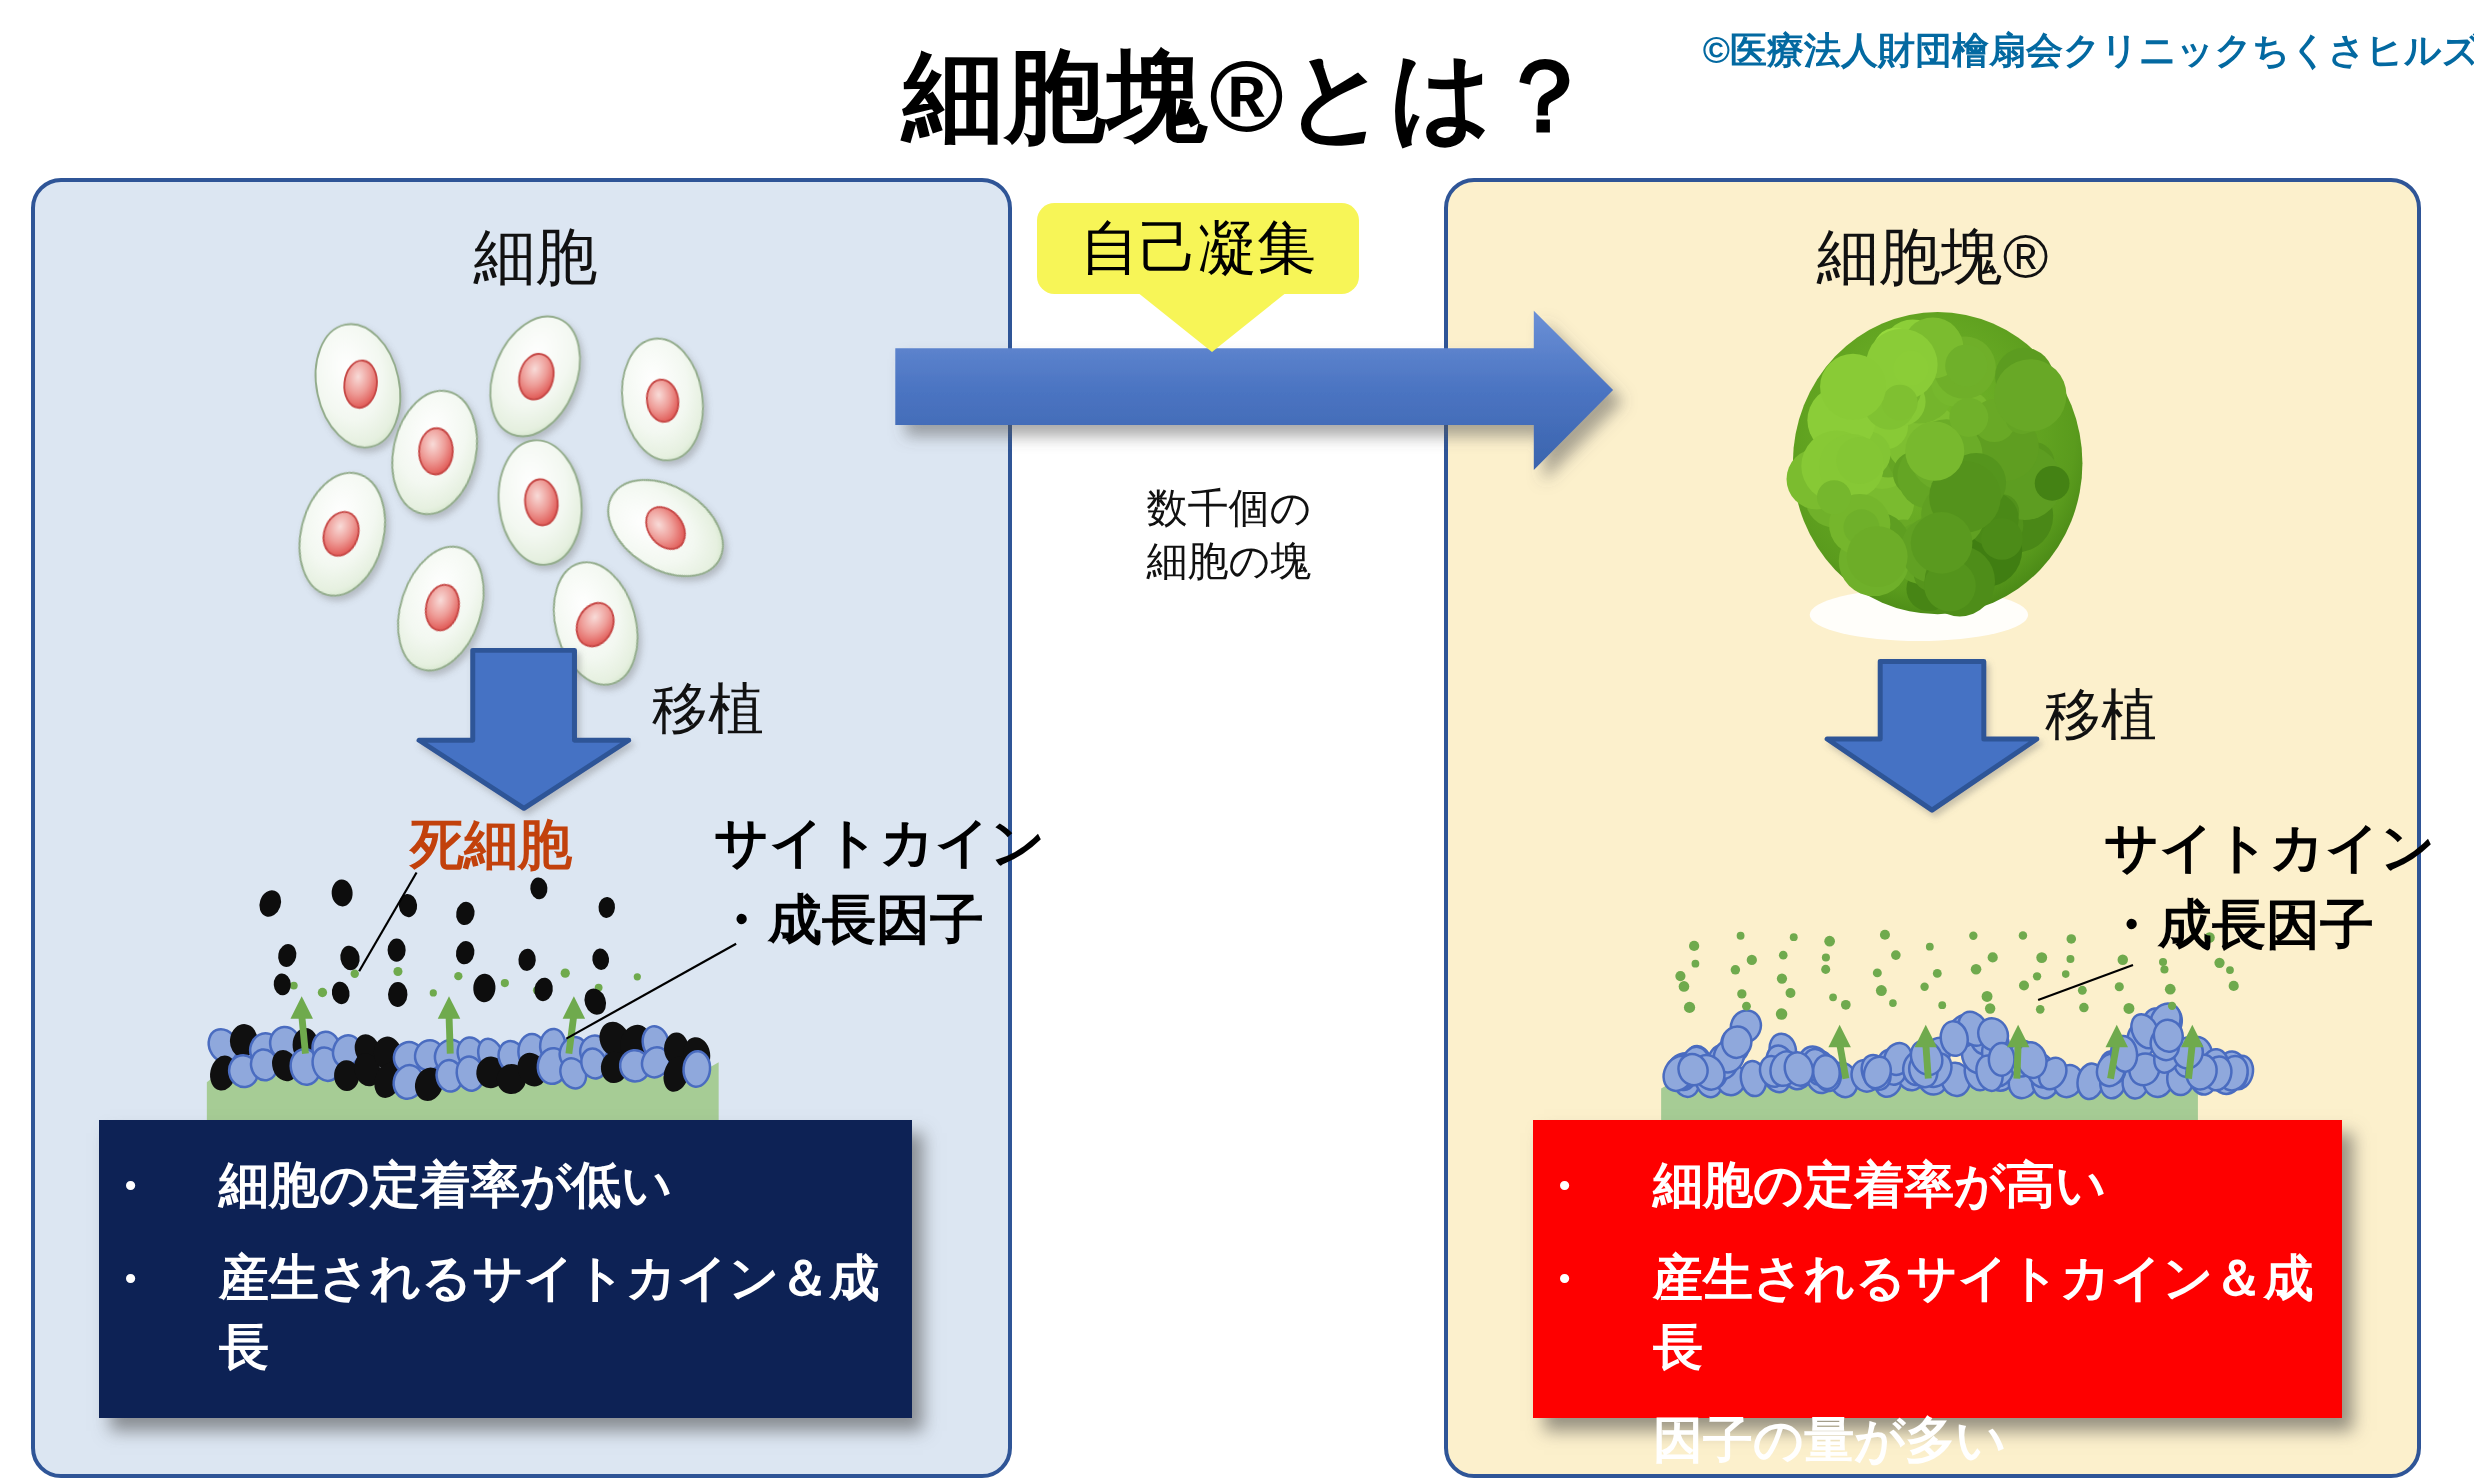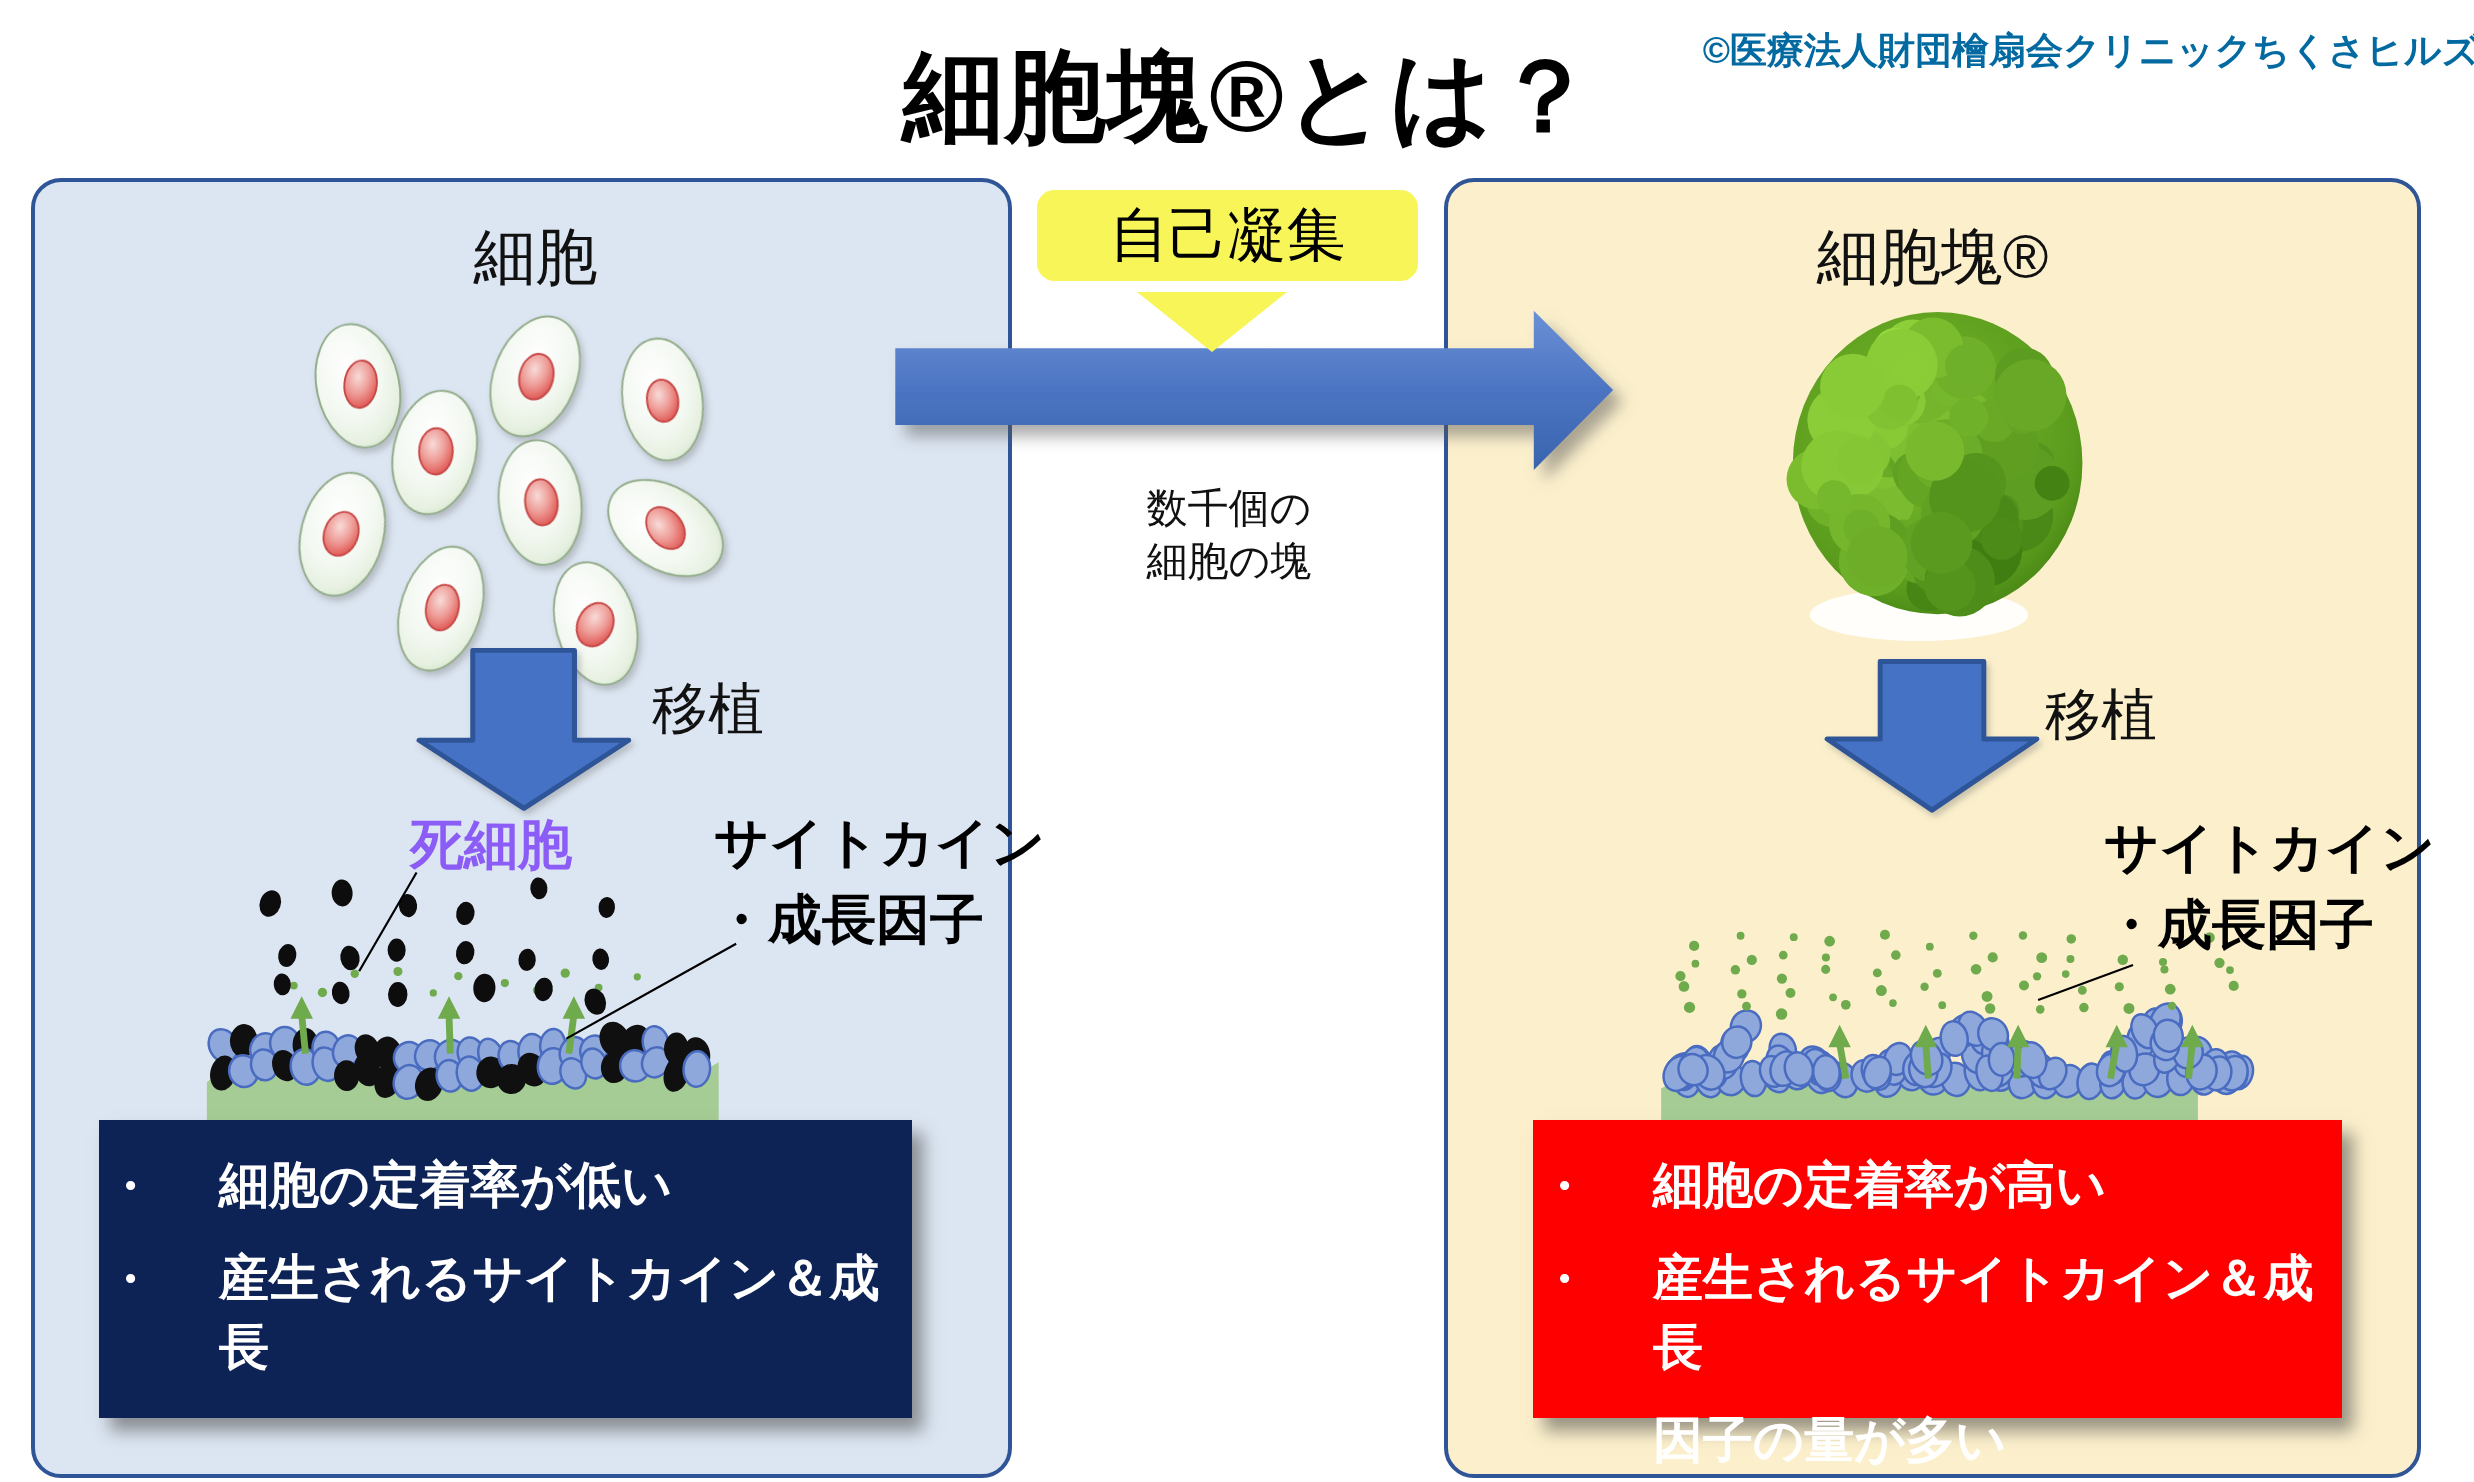--- a/index.html
+++ b/index.html
@@ -13,33 +13,33 @@
   .panel{position:absolute;top:178px;height:1300px;border:4.4px solid #2f5597;border-radius:30px;box-sizing:border-box;}
   .panel.left{left:19px;width:981px;background:#dce6f2;}
   .panel.right{left:1432px;width:977px;background:#fcf0cc;}
 
   .panel-title{position:absolute;top:215px;text-align:center;font-size:62px;color:#111;}
   .panel-title.left{left:33px;width:981px;}
   .panel-title.right{left:1432px;width:977px;}
 
   .scene{position:absolute;left:0;top:0;width:2475px;height:1483px;}
 
-  .callout{position:absolute;left:1025px;top:190px;width:381px;height:91px;background:#f7f557;
+  .callout{position:absolute;left:1025px;top:203px;width:322px;height:91px;background:#f7f557;
     border-radius:17.5px;display:flex;align-items:center;justify-content:center;font-size:59px;color:#000;}
   .callout-tail{position:absolute;left:1125px;top:292px;width:0;height:0;
     border-left:75px solid transparent;border-right:75px solid transparent;border-top:60px solid #f7f557;}
 
   .caption{position:absolute;left:1030px;top:482px;width:374px;text-align:center;
     font-size:41px;line-height:1.3;color:#111;}
 
   .transplant-label{position:absolute;font-size:56px;color:#111;}
   .transplant-label.left{left:640px;top:672px;}
   .transplant-label.right{left:2033px;top:678px;}
 
-  .dead-cell-label{position:absolute;left:398px;top:809px;font-size:54px;font-weight:bold;color:#8b5cf6;}
+  .dead-cell-label{position:absolute;left:398px;top:809px;font-size:54px;font-weight:bold;color:#c2410c;}
   .cytokine-label{position:absolute;font-size:54px;font-weight:bold;color:#000;line-height:1.42;}
   .cytokine-label.left{left:702px;top:804px;}
   .cytokine-label.right{left:2092px;top:809px;}
 
   .summary{position:absolute;top:1120px;height:298px;color:#ffffff;font-size:50px;font-weight:bold;
     box-sizing:border-box;box-shadow:11.2px 12.5px 16px rgba(70,70,70,0.55);}
   .summary.navy{left:87px;width:813px;background:#0d2255;}
   .summary.red{left:1521px;width:809px;background:#fe0000;}
   .srow{display:flex;margin:24px 0 0 26px;line-height:69px;}
   .srow.first{margin-top:31px;}

